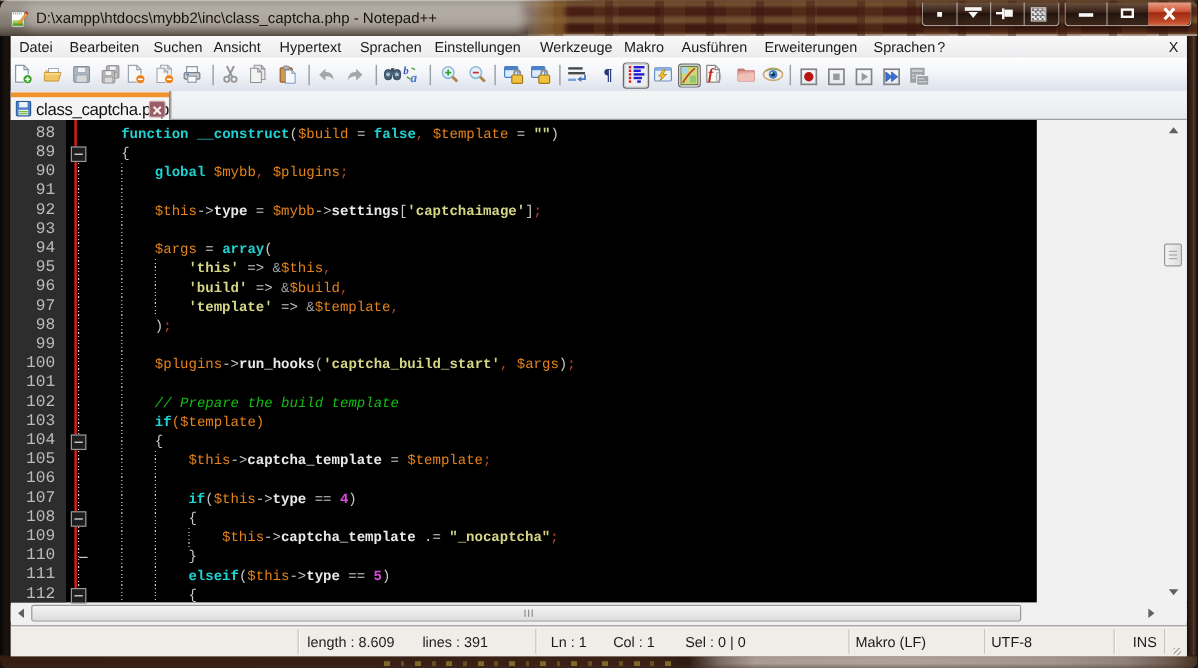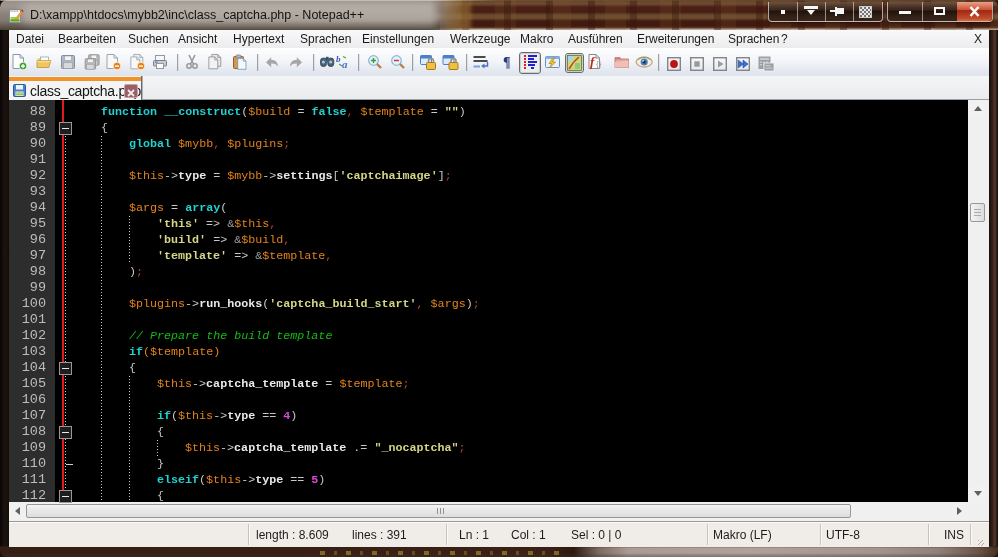--- a/index.html
+++ b/index.html
@@ -34,21 +34,21 @@
 #client{left:9px;top:30px;width:980px;height:516px;background:#f0f0f0;}
 #menubar{left:0;top:0;width:980px;height:18px;background:linear-gradient(180deg,#f9f9fa,#ececee);color:#1a1a1a;font-size:12px;}
 #menubar span{position:absolute;top:2px;}
 #toolbar{left:0;top:18px;width:980px;height:28px;background:linear-gradient(180deg,#fdfdfe 0,#f2f4f8 45%,#e3e7ef 80%,#dde2ec 100%);border-top:1px solid #fff;}
 #tabbar{left:0;top:46px;width:980px;height:24px;background:linear-gradient(180deg,#f4f5f6,#e9ebed);box-shadow:inset 0 -1px 0 #9aa0a8;}
 #tab1{left:0;top:0;width:132px;height:24px;background:#f4f4f4;border-right:1px solid #6a6a6a;box-shadow:1px 0 0 #b0b0b0;}
 #tabstripe{left:0;top:1px;width:132px;height:4px;background:#f0932b;}
 #tabtext{left:21px;top:7px;font-size:14px;letter-spacing:-0.3px;color:#141414;}
 #tabx{left:115px;top:8px;width:12px;height:12px;background:#9a5f66;border:1px solid #c7a3a8;border-radius:2px;}
 
-#editor{left:0;top:70px;width:959px;height:402px;background:#000;}
+#editor{left:0;top:70px;width:845px;height:402px;background:#000;padding-left:10px;}
 #nummargin{left:0;top:0;width:46px;height:402px;background:#2d2d2d;}
 #rline{left:53px;top:0;width:2px;height:402px;background:#e01b1b;}
 pre{margin:0;font-family:"Liberation Mono",monospace;font-size:11.7px;line-height:16px;}
 #nums{left:0;top:4px;width:37px;text-align:right;color:#bcbcbc;font-size:13.5px;}
 #code{left:64px;top:4px;tab-size:28px;color:#c8c8c8;}
 .k{color:#1fd2d2;font-weight:bold}
 .v{color:#e5821a}
 .s{color:#d6d687;font-weight:bold}
 .o{color:#c8c8c8}
 .p{color:#b04530}

